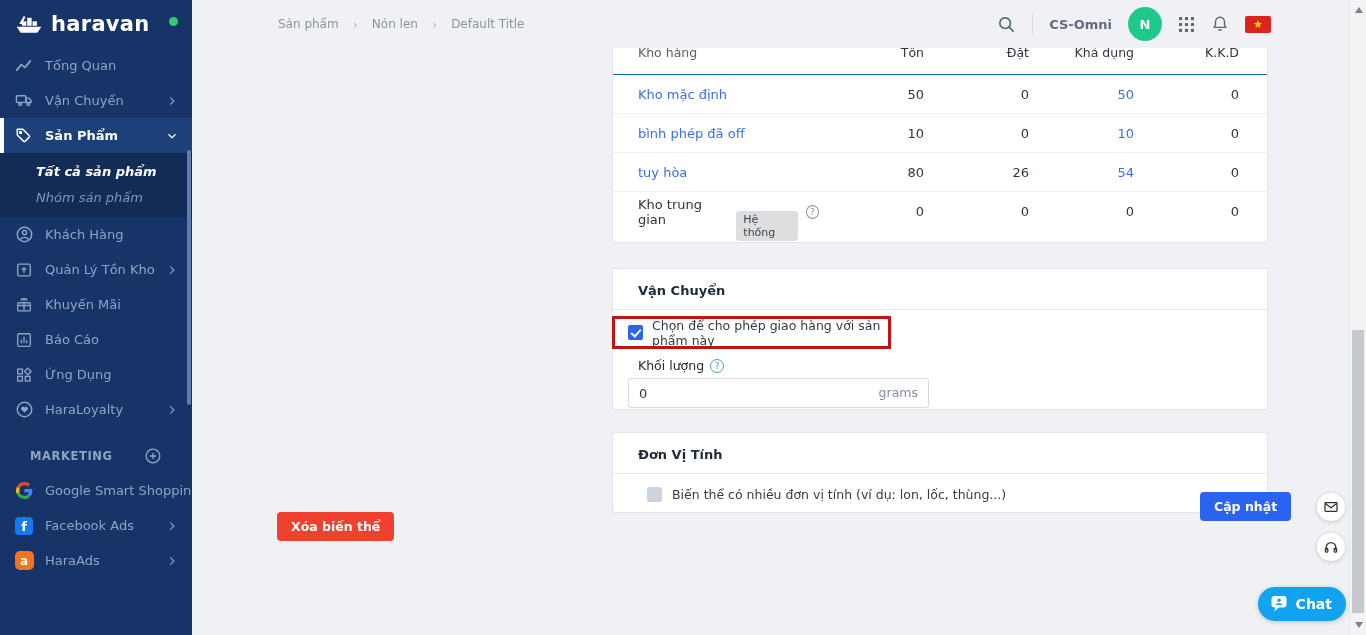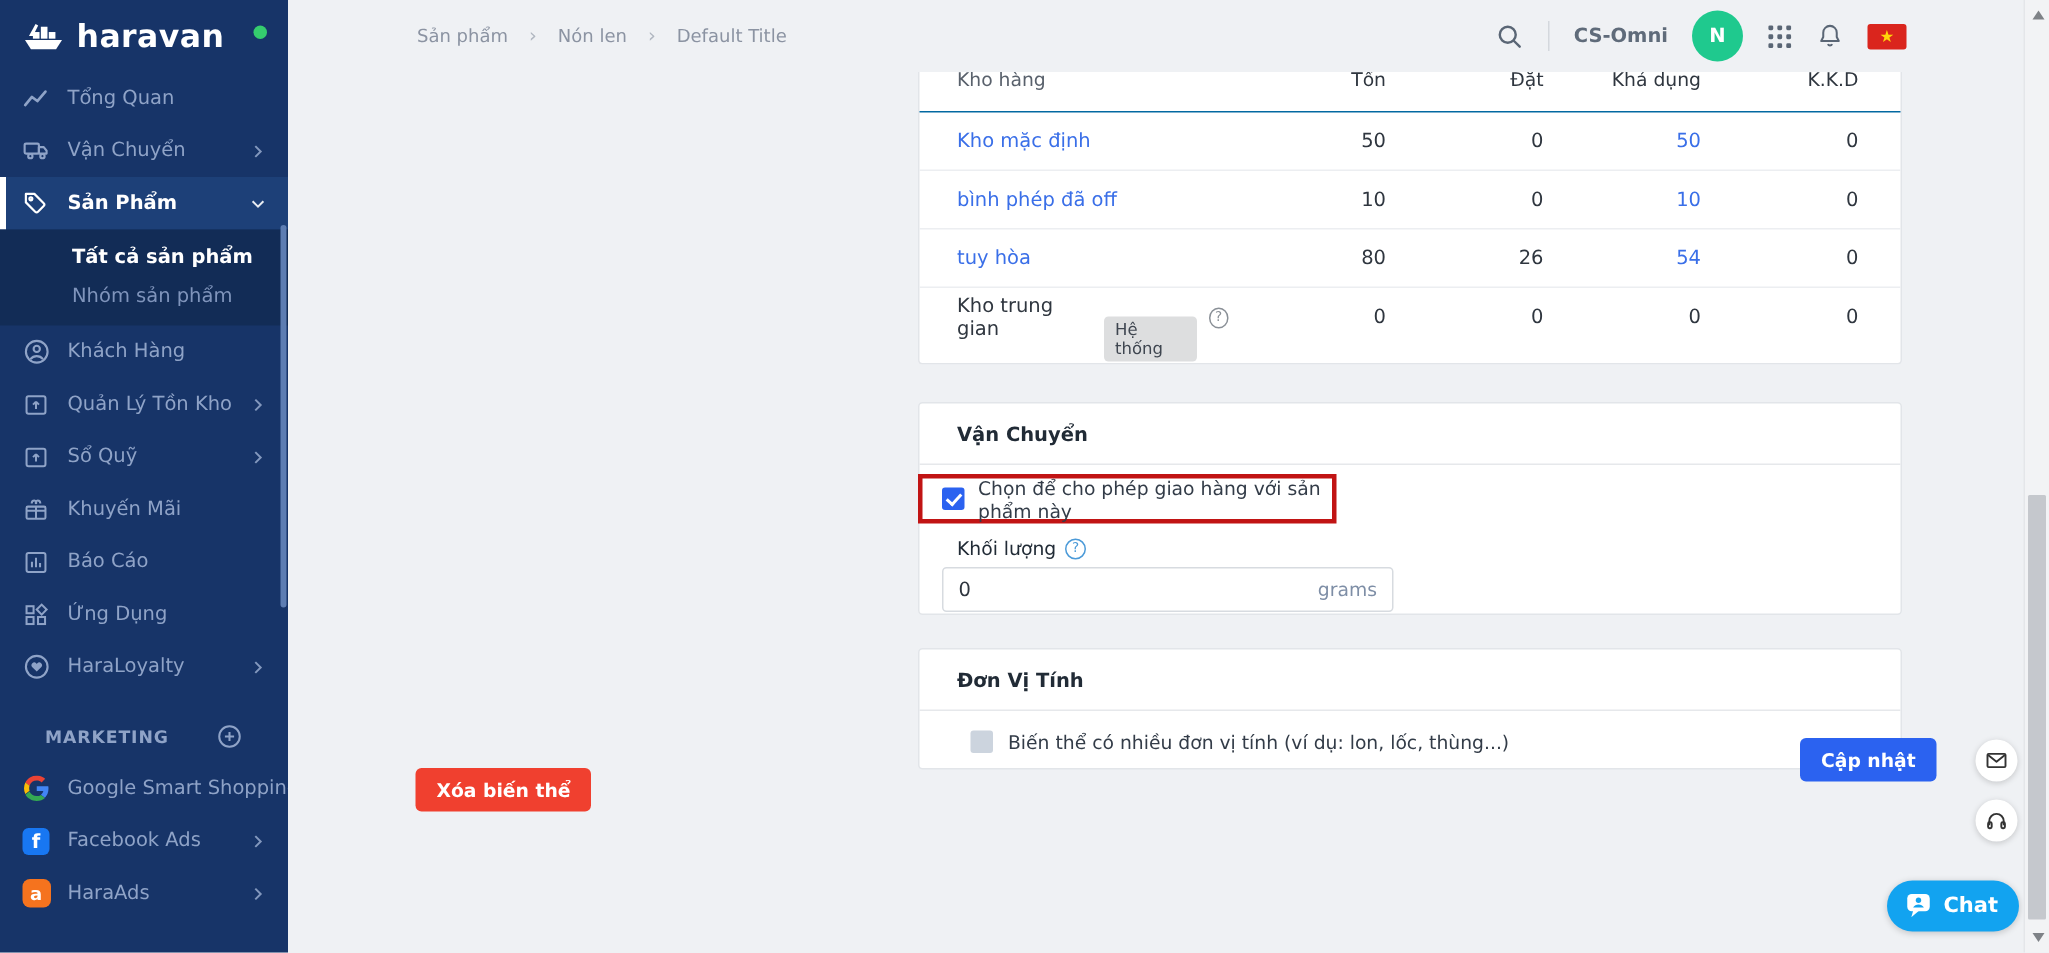--- a/index.html
+++ b/index.html
@@ -10,21 +10,21 @@
   .logo-row { height:48px; display:flex; align-items:center; gap:7px; padding:0 14px; position:relative; }
   .logo-text { color:#fff; font-size:21px; font-weight:bold; letter-spacing:.3px; }
   .status-dot { position:absolute; right:14px; top:17px; width:9px; height:9px; border-radius:50%; background:#35cc6e; }
   .nav-item { height:35px; display:flex; align-items:center; gap:11px; padding:0 14px; color:#8fa3c7; cursor:pointer; }
   .nav-item .ic { width:20px; height:20px; flex:0 0 20px; display:flex; align-items:center; justify-content:center; }
   .nav-item .lbl { flex:1; white-space:nowrap; }
   .nav-item.active { background:#1d4078; color:#fff; border-left:4px solid #fff; padding-left:10px; font-weight:bold; }
   .badge-pill { background:#fff; color:#173468; font-size:11px; font-weight:bold; border-radius:9px; padding:1px 7px; margin-right:4px; }
   .chev { width:12px; height:12px; opacity:.9; }
   .submenu { background:#122c56; padding:6px 0; }
-  .sub-item { height:26px; line-height:26px; padding-left:48px; color:#7f94bb; cursor:pointer; white-space:nowrap; }
+  .sub-item { height:26px; line-height:26px; padding-left:36px; color:#7f94bb; cursor:pointer; white-space:nowrap;font-style:italic; }
   .sub-item.active { color:#fff; font-weight:bold; }
   .mk-head { margin-top:11px; height:35px; display:flex; align-items:center; justify-content:space-between; padding:0 30px; color:#8fa3c7; font-size:11.5px; font-weight:bold; letter-spacing:.6px; }
   .fb-sq { width:18px; height:18px; background:#1877f2; border-radius:4px; color:#fff; font-weight:bold; font-size:13px; display:flex; align-items:flex-end; justify-content:center; line-height:17px; }
   .ha-sq { width:19px; height:19px; background:#f5731e; border-radius:5px; color:#fff; font-weight:bold; font-size:12px; display:flex; align-items:center; justify-content:center; }
   .sb-scroll { position:absolute; right:1px; top:150px; width:4px; height:255px; background:#5d7db2; border-radius:2px; }
 
   
   #main { position:absolute; left:192px; top:0; right:17px; bottom:0; background:#eff1f4; }
 
   
@@ -173,34 +173,20 @@
         </svg>
       </span>
     <span class="lbl">Quản Lý Tồn Kho</span>
     <span class="chev">
         <svg width="12" height="12" viewBox="0 0 20 20" fill="none" stroke="currentColor" stroke-width="2.2">
           <path d="M7 4l6 6-6 6"></path>
         </svg>
       </span>
   </div>
 
-  <div class="nav-item">
-    <span class="ic">
-        <svg width="18" height="18" viewBox="0 0 20 20" fill="none" stroke="currentColor" stroke-width="1.5" stroke-linejoin="round">
-          <rect x="3" y="3.5" width="14" height="13" rx="1.5"></rect>
-          <path d="M10 13V7.5m0 0l-2.2 2.2M10 7.5l2.2 2.2"></path>
-        </svg>
-      </span>
-    <span class="lbl">Sổ Quỹ</span>
-    <span class="chev">
-        <svg width="12" height="12" viewBox="0 0 20 20" fill="none" stroke="currentColor" stroke-width="2.2">
-          <path d="M7 4l6 6-6 6"></path>
-        </svg>
-      </span>
-  </div>
 
   <div class="nav-item">
     <span class="ic">
         <svg width="18" height="18" viewBox="0 0 20 20" fill="none" stroke="currentColor" stroke-width="1.5" stroke-linejoin="round">
           <rect x="3" y="7.5" width="14" height="9" rx="1"></rect>
           <path d="M3 10.5h14M10 7.5v9M6.8 5.2C6.8 3.8 7.8 3 8.8 3s1.7 1.1 1.2 2.5M13.2 5.2C13.2 3.8 12.2 3 11.2 3s-1.7 1.1-1.2 2.5"></path>
         </svg>
       </span>
     <span class="lbl">Khuyến Mãi</span>
   </div>

